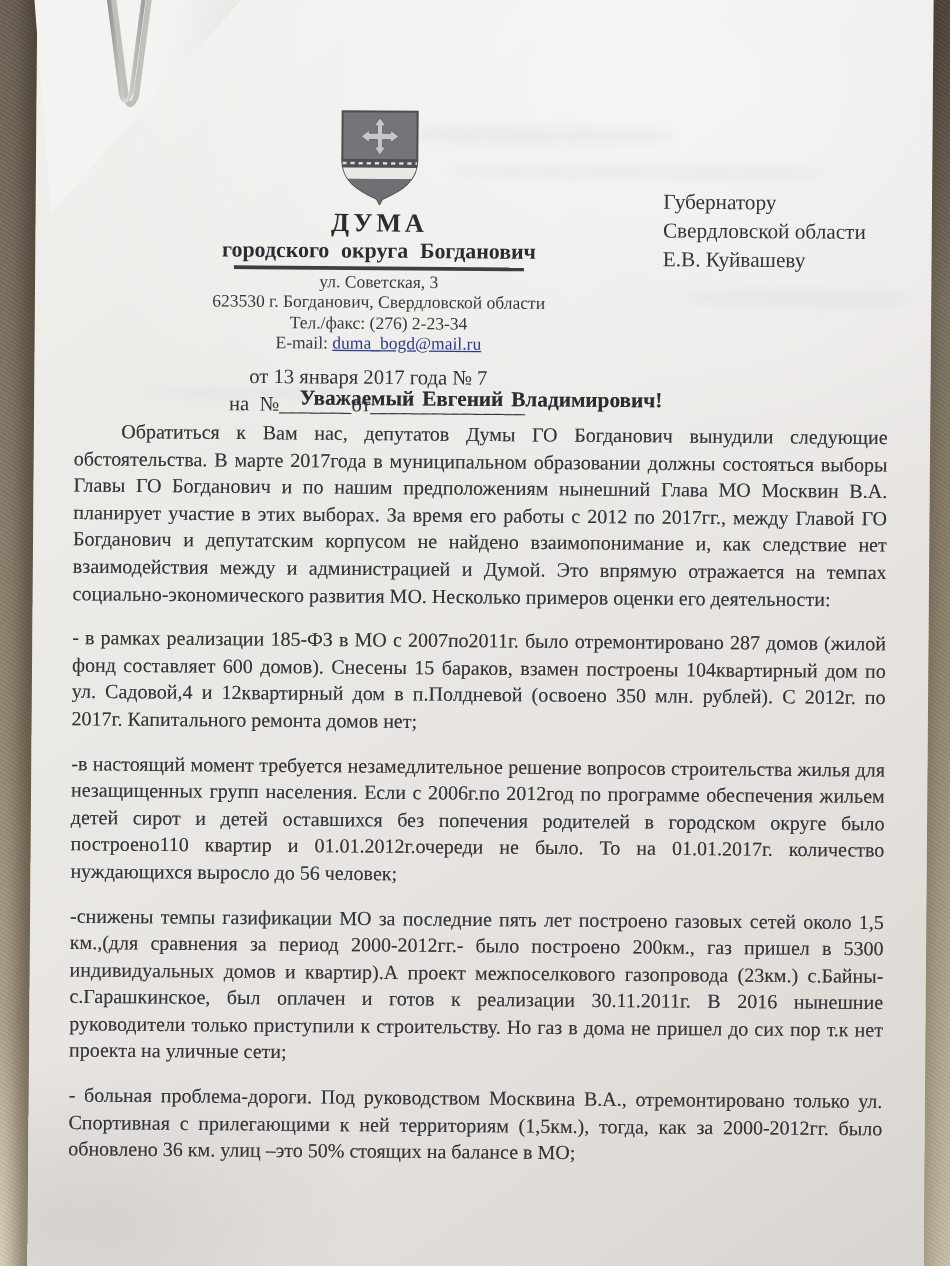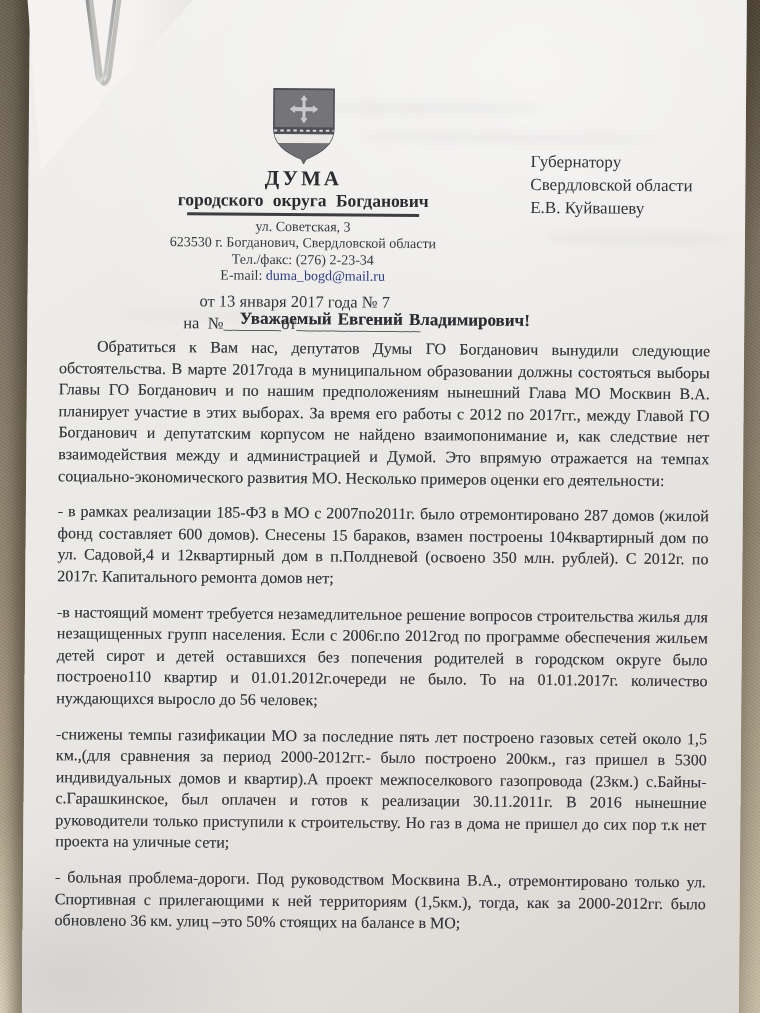--- a/index.html
+++ b/index.html
@@ -39,21 +39,21 @@
   .smudge.s4{left:90px;top:330px;width:160px;height:10px;opacity:.05;}
   
   .clip{position:absolute;left:72px;top:-6px;width:56px;height:112px;z-index:6;}
   
   .letterhead{position:absolute;left:138px;top:106px;width:274px;text-align:center;color:#2f3036;}
   .emblem{display:block;margin:0 auto 2px auto;}
   .org-name{font-weight:bold;font-size:21px;letter-spacing:3px;line-height:24px;color:#2b2c31;}
   .org-sub{font-weight:bold;font-size:17.5px;word-spacing:5px;line-height:20px;color:#2b2c31;}
   .lh-rule{width:232px;height:2.5px;background:#3d3d44;margin:3px auto 3px auto;}
   .addr{font-size:14px;line-height:16.5px;color:#37383e;}
-  .email-link{color:#2c3c86;}
+  .email-link{color:#2c3c86;text-decoration:underline;}
   .date-line{text-align:left;margin:7px 0 0 34px;font-size:16.5px;color:#32333a;}
   .ref-line{text-align:left;margin:2px 0 0 18px;font-size:16.5px;color:#32333a;white-space:pre;}
   
   .recipient{position:absolute;left:502px;top:168px;font-size:17px;line-height:23px;color:#32333a;text-align:left;}
   
   .salutation{
     position:absolute;left:32px;top:329px;width:651px;text-align:center;
     font-weight:bold;font-size:17px;color:#2c2d33;word-spacing:2px;
     text-shadow:0 0 .5px rgba(44,45,51,.55);
   }

